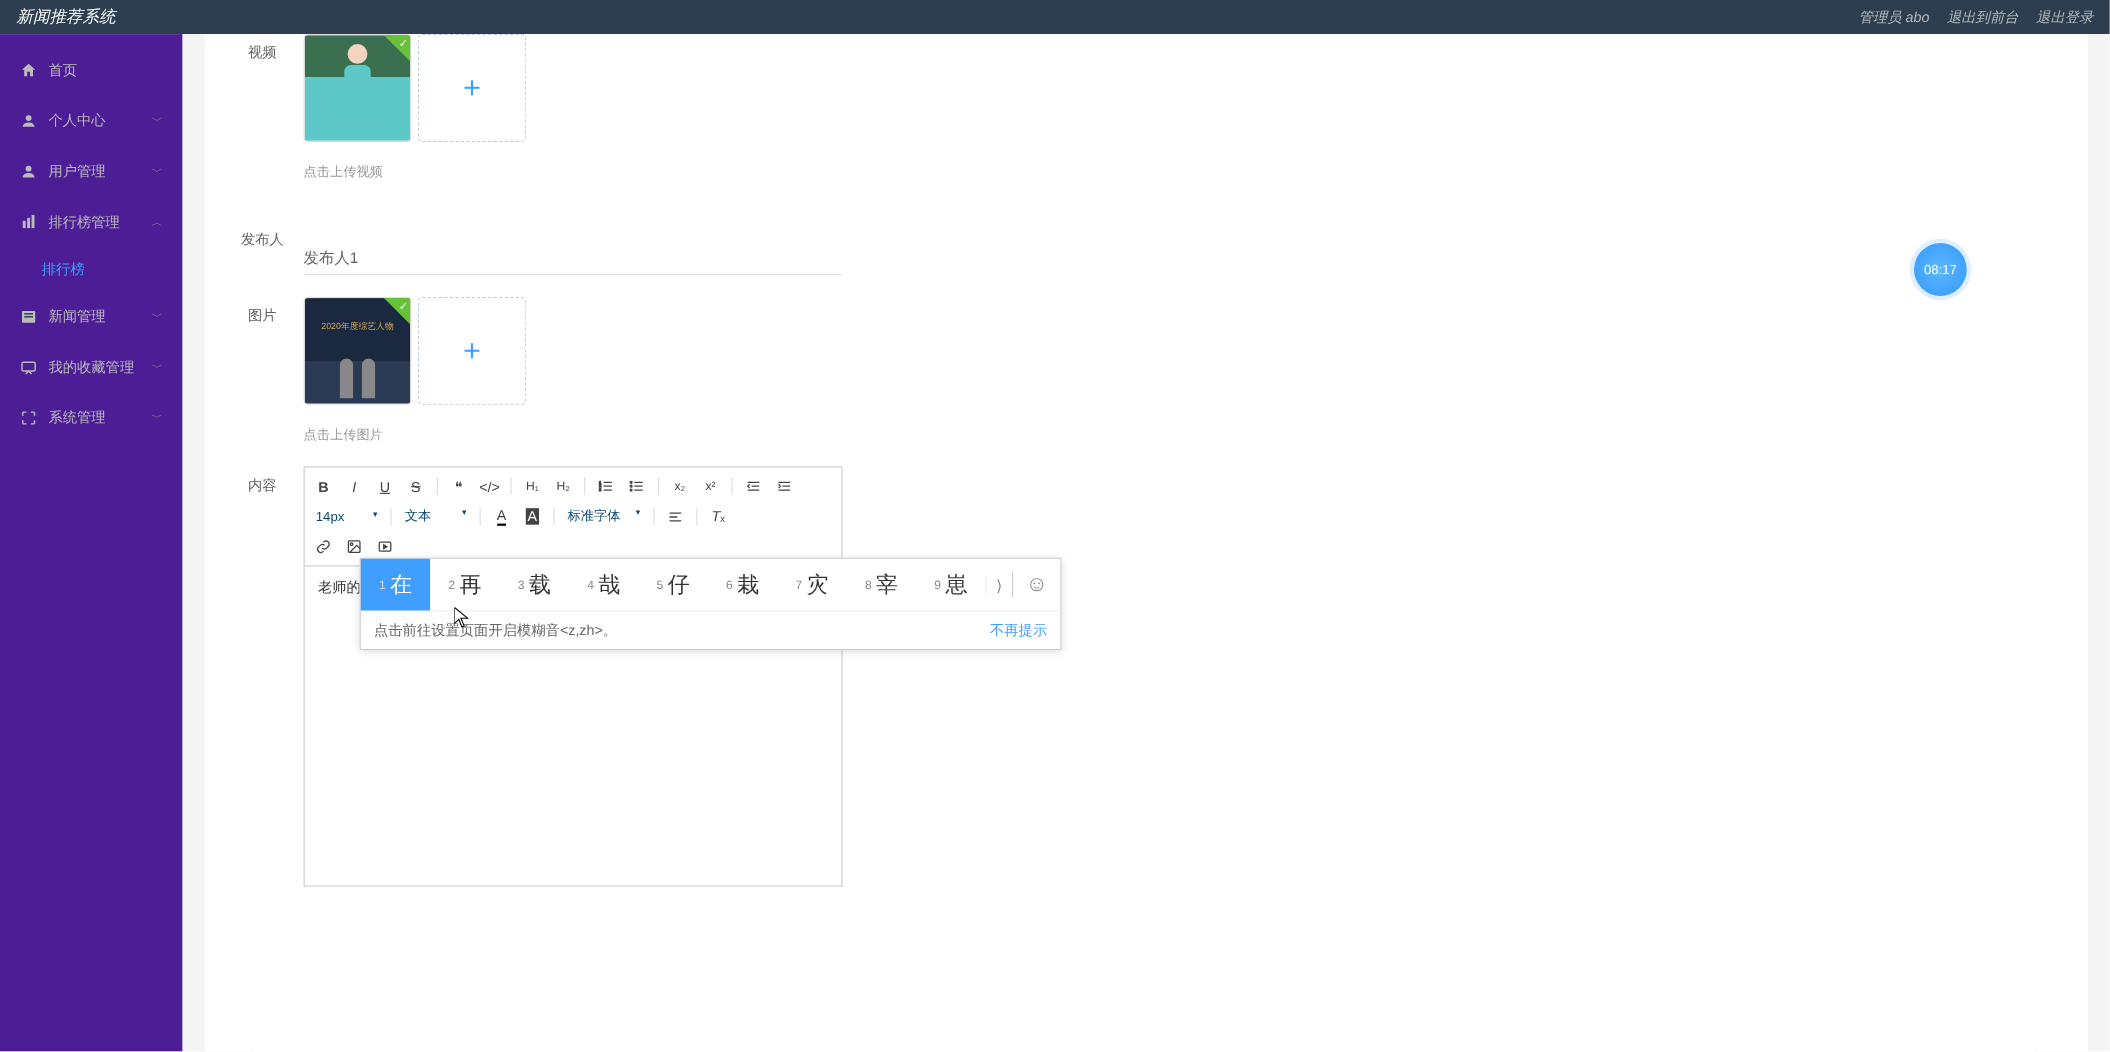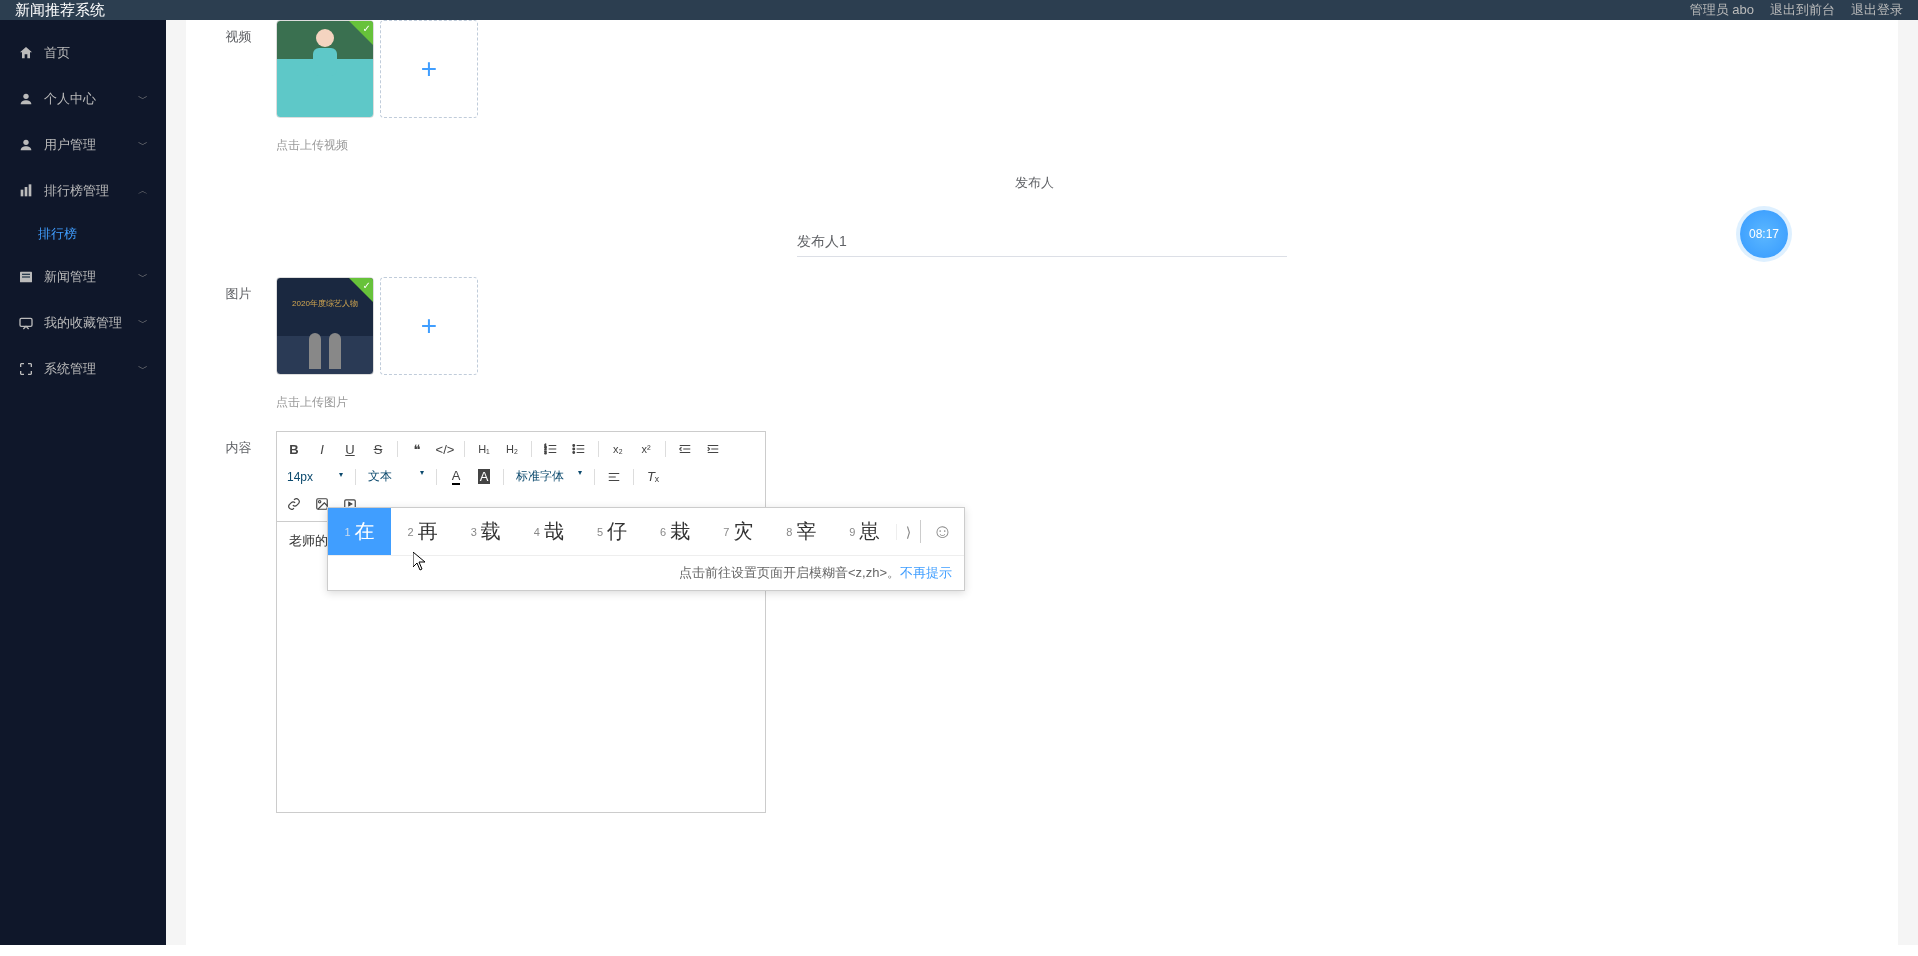--- a/index.html
+++ b/index.html
@@ -1,22 +1,22 @@
 <!DOCTYPE html>
 <html><head>
 <meta charset="utf-8">
 <style>
 * { box-sizing: border-box; margin: 0; padding: 0; }
 body { font-family: -apple-system, "Helvetica Neue", Arial, sans-serif; font-size: 14px; color: #333; }
-.topbar { background: #2c3e50; height: 20px; display: flex; align-items: center; padding: 0 15px; }
+.topbar { background: #2c3e50; height: 31px; display: flex; align-items: center; padding: 0 15px; font-style: italic; }
 .app-title { color: #fff; font-size: 15px; font-weight: 500; }
 .topbar-right { margin-left: auto; display: flex; gap: 16px; }
 .topbar-link { color: #bbb; font-size: 13px; cursor: pointer; }
 .container { display: flex; height: calc(100vh - 31px); }
-.sidebar { width: 166px; background: #0f172a; padding-top: 10px; }
+.sidebar { width: 166px; background: #4c1d95; padding-top: 10px; }
 .nav-item { display: flex; align-items: center; height: 46px; padding: 0 18px; color: #bbb; font-size: 13px; cursor: pointer; position: relative; }
 .nav-item .icon { width: 16px; height: 16px; margin-right: 10px; }
 .nav-item .chevron { margin-left: auto; font-size: 10px; color: #888; }
 .nav-subitem { padding-left: 38px; height: 40px; display: flex; align-items: center; font-size: 13px; cursor: pointer; }
 .nav-subitem.active { color: #409eff; }
 .main { flex: 1; background: #f5f5f5; padding: 0 20px; overflow: hidden; position: relative; }
 .content-panel { background: #fff; height: 100%; padding: 0 30px; overflow-y: auto; }
 .field-row { display: flex; align-items: flex-start; margin-bottom: 20px; }
 .field-label { width: 60px; text-align: center; padding-right: 15px; color: #606266; font-size: 13px; padding-top: 8px; flex-shrink: 0; }
 .field-content { flex: 1; }
@@ -40,21 +40,21 @@
 .ed-body { min-height: 290px; padding: 10px 12px; font-size: 13px; color: #333; position: relative; }
 .ime-popup { position: absolute; top: 507px; left: 327px; width: 638px; background: #fff; border: 1px solid #ccc; box-shadow: 0 2px 8px rgba(0,0,0,0.15); z-index: 100; }
 .ime-candidates { display: flex; align-items: center; height: 47px; }
 .ime-candidate { flex: 1; display: flex; align-items: center; justify-content: center; height: 100%; cursor: pointer; gap: 4px; }
 .ime-candidate.selected { background: #409eff; color: #fff; }
 .ime-num { font-size: 11px; color: #888; }
 .ime-candidate.selected .ime-num { color: #cde; }
 .ime-char { font-size: 20px; }
 .ime-more { width: 24px; display: flex; align-items: center; justify-content: center; color: #888; cursor: pointer; border-left: 1px solid #eee; }
 .ime-emoji { width: 44px; display: flex; align-items: center; justify-content: center; font-size: 20px; color: #888; cursor: pointer; border-left: 1px solid #ccc; }
-.ime-hint-row { display: flex; align-items: center; padding: 8px 12px; border-top: 1px solid #eee; font-size: 13px; text-align: right; }
+.ime-hint-row { display: flex; align-items: center; padding: 8px 12px; border-top: 1px solid #eee; font-size: 13px; }
 .ime-hint-text { color: #666; flex: 1; }
 .ime-hint-close { color: #409eff; cursor: pointer; }
 .clock-badge { position: absolute; right: 130px; top: 190px; width: 48px; height: 48px; border-radius: 50%; background: radial-gradient(circle, #5bb7ff 0%, #3599ff 100%); color: #fff; display: flex; align-items: center; justify-content: center; font-size: 12px; box-shadow: 0 0 0 4px rgba(90,180,255,0.2); }
 .cursor-arrow { position: absolute; top: 552px; left: 413px; z-index: 200; pointer-events: none; }
 svg { display: block; }
 .teacher-figure { position: absolute; top: 5px; left: 50%; transform: translateX(-50%); }
 .award-text { position: absolute; top: 20px; left: 50%; transform: translateX(-50%); color: #d4a850; font-size: 8px; white-space: nowrap; }
 .award-figures { position: absolute; bottom: 5px; left: 50%; transform: translateX(-50%); display: flex; gap: 8px; }
 .figure-sil { width: 12px; height: 36px; background: #888; border-radius: 6px 6px 0 0; }
 </style>
@@ -163,21 +163,21 @@
               <div class="thumb-check"></div>
             </div>
             <div class="upload-add">
               <span class="plus">+</span>
             </div>
           </div>
           <div class="upload-hint">点击上传视频</div>
         </div>
       </div>
 
-      <div class="field-row" style="align-items:center;flex-direction:column;">
+      <div class="field-row" style="align-items:center;">
         <div class="field-label" style="padding-top:0;">发布人</div>
         <div class="field-content">
           <input type="text" class="text-input" value="发布人1" style="">
         </div>
       </div>
 
       <div class="field-row">
         <div class="field-label">图片</div>
         <div class="field-content">
           <div class="upload-row">

